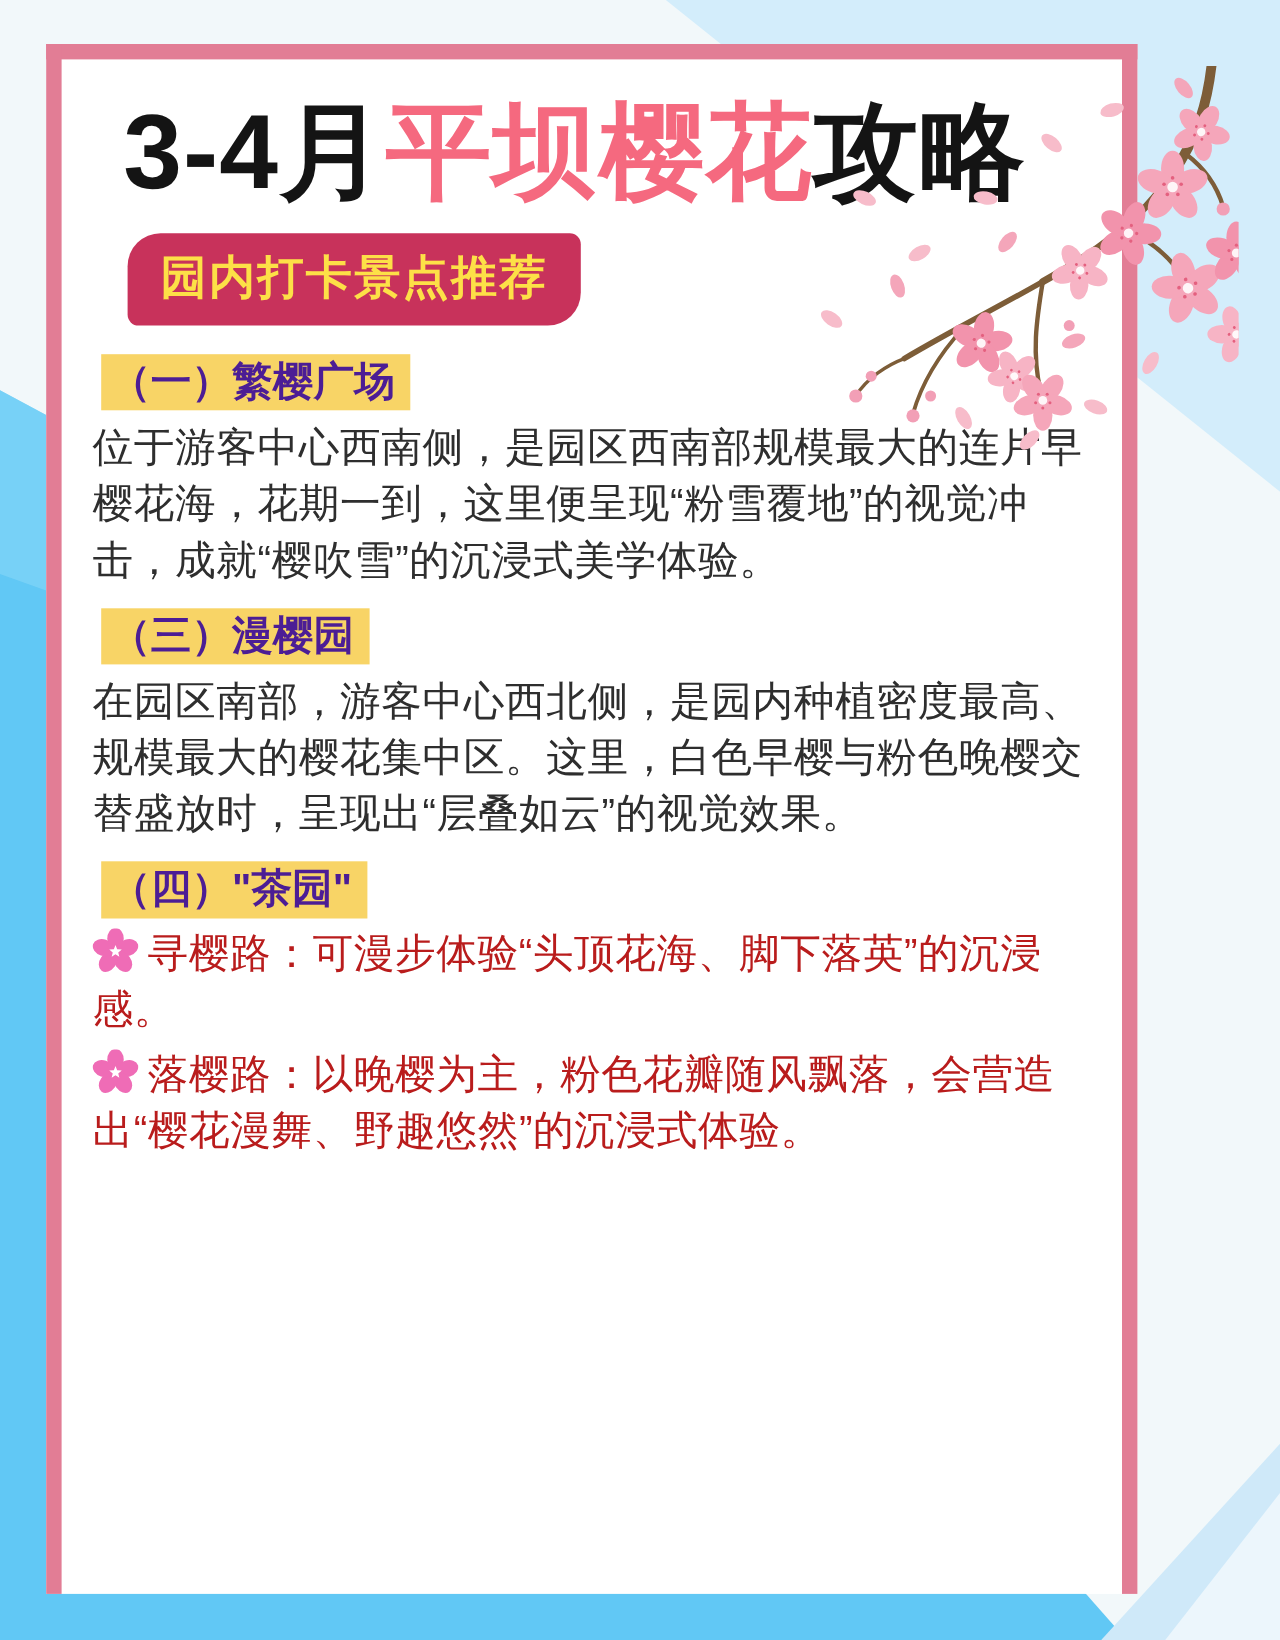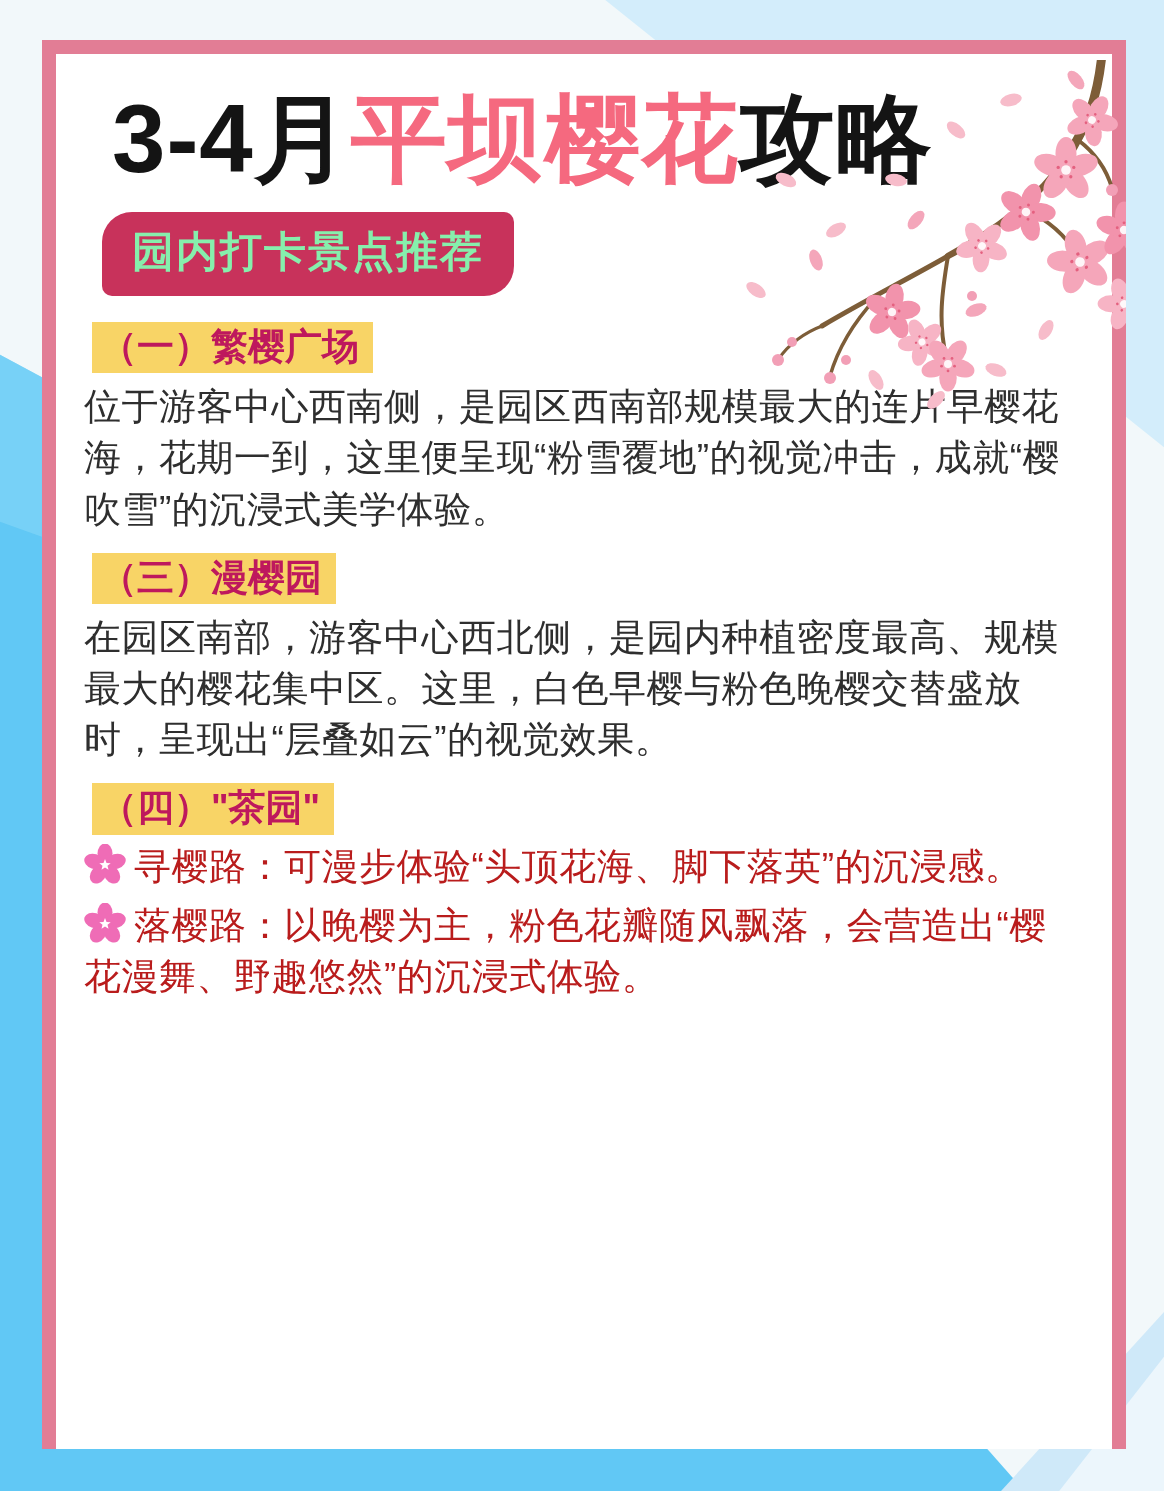--- a/index.html
+++ b/index.html
@@ -10,39 +10,39 @@
   }
   
   .bg{position:absolute;inset:0;}
   .bg-pale{background:#d3edfb;clip-path:polygon(52% 0,100% 0,100% 30%);}
   .bg-sky{background:#61c8f5;clip-path:polygon(0 23.8%,3.6% 25.3%,88% 100%,0 100%);}
   .bg-sky-light{background:#8ad8f8;opacity:.55;clip-path:polygon(0 23.8%,3.6% 25.3%,3.6% 36%,0 35%);}
   .bg-corner1{background:#cfe9f9;clip-path:polygon(86% 100%,100% 88%,100% 100%);}
   .bg-corner2{background:#ecf6fc;clip-path:polygon(91% 100%,100% 91%,100% 100%);}
   
   .card{
-    position:absolute;left:42px;top:40px;width:1084px;height:1409px;
+    position:absolute;left:42px;top:40px;width:992px;height:1409px;
     box-sizing:border-box;background:#ffffff;
     border:14px solid #e27d95;border-bottom:none;
     padding:28px 30px 0 26px;overflow:hidden;z-index:2;
   }
   .title{
     margin:6px 0 0 30px;font-size:96px;line-height:1.06;font-weight:900;
     color:#141414;white-space:nowrap;letter-spacing:1px;
   }
   .title .hl{color:#f5697f;}
   .badge{
-    display:inline-block;margin:22px 0 18px 20px;
-    background:#c8325b;color:#86efac;
+    display:inline-block;margin:22px 0 18px 34px;
+    background:#c8325b;color:#fde047;
     font-size:42px;font-weight:700;letter-spacing:2px;
     padding:12px 30px 16px;border-radius:30px 10px 30px 10px;
   }
   .sec-head{
     display:inline-block;margin:8px 0 4px 10px;
-    background:#f8d466;color:#be185d;
+    background:#f8d466;color:#4c1d95;
     font-size:37px;font-weight:700;
     padding:3px 14px 5px 8px;line-height:1.18;
   }
   .body-p{
     margin:4px 0 10px 2px;font-size:37px;line-height:1.38;
     color:#2e2e2e;font-weight:500;letter-spacing:.5px;
   }
   .route{margin:2px 0 8px 2px;font-size:37px;line-height:1.38;color:#b91c1c;font-weight:500;letter-spacing:.5px;}
   .route svg{vertical-align:-7px;margin-right:8px;}
   

